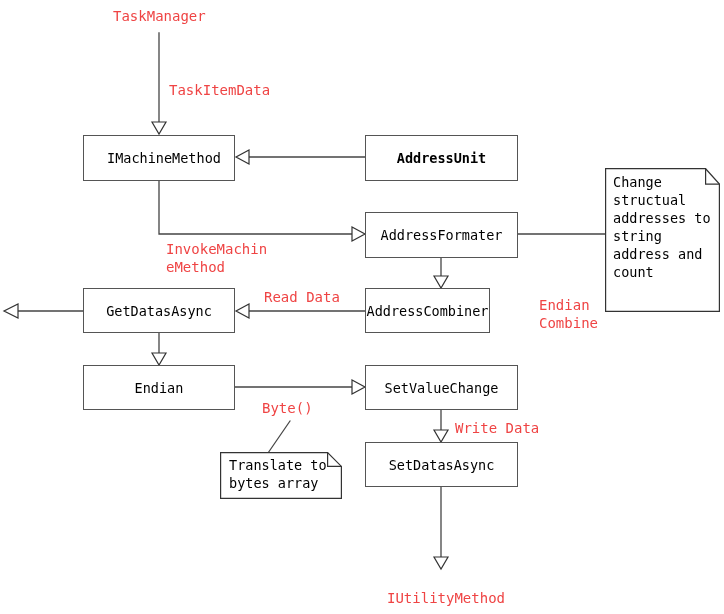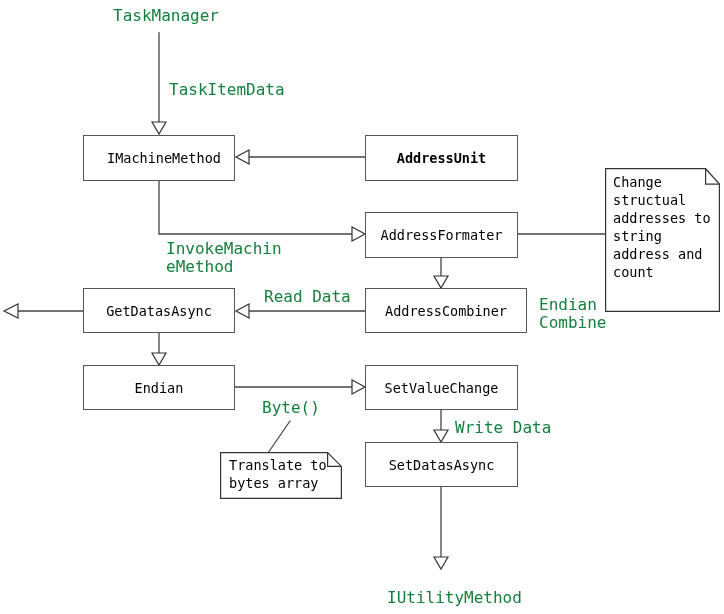--- a/index.html
+++ b/index.html
@@ -31,22 +31,22 @@
     display: flex;
     align-items: center;
     justify-content: center;
     font-size: 13.5px;
     color: #000000;
     letter-spacing: 0px;
     white-space: nowrap;
   }
   .free-label {
     position: absolute;
-    font-size: 16px;
-    color: #15803d;
+    font-size: 14px;
+    color: #ef4444;
     white-space: pre;
     line-height: 18px;
   }
   .note-box {
     position: absolute;
     box-sizing: border-box;
     background: #ffffff;
     color: #000000;
     font-size: 13.5px;
     line-height: 18px;
@@ -149,21 +149,21 @@
   </div>
 
   <div class="node-box" style="left:365px; top:212px; width:153px; height:46px;">
     <span>AddressFormater</span>
   </div>
 
   <div class="node-box" style="left:83px; top:288px; width:152px; height:45px;">
     <span>GetDatasAsync</span>
   </div>
 
-  <div class="node-box" style="left:365px; top:288px; width:162px; height:45px;">
+  <div class="node-box" style="left:365px; top:288px; width:125px; height:45px;">
     <span>AddressCombiner</span>
   </div>
 
   <div class="node-box" style="left:83px; top:365px; width:152px; height:45px;">
     <span>Endian</span>
   </div>
 
   <div class="node-box" style="left:365px; top:365px; width:153px; height:45px;">
     <span>SetValueChange</span>
   </div>

